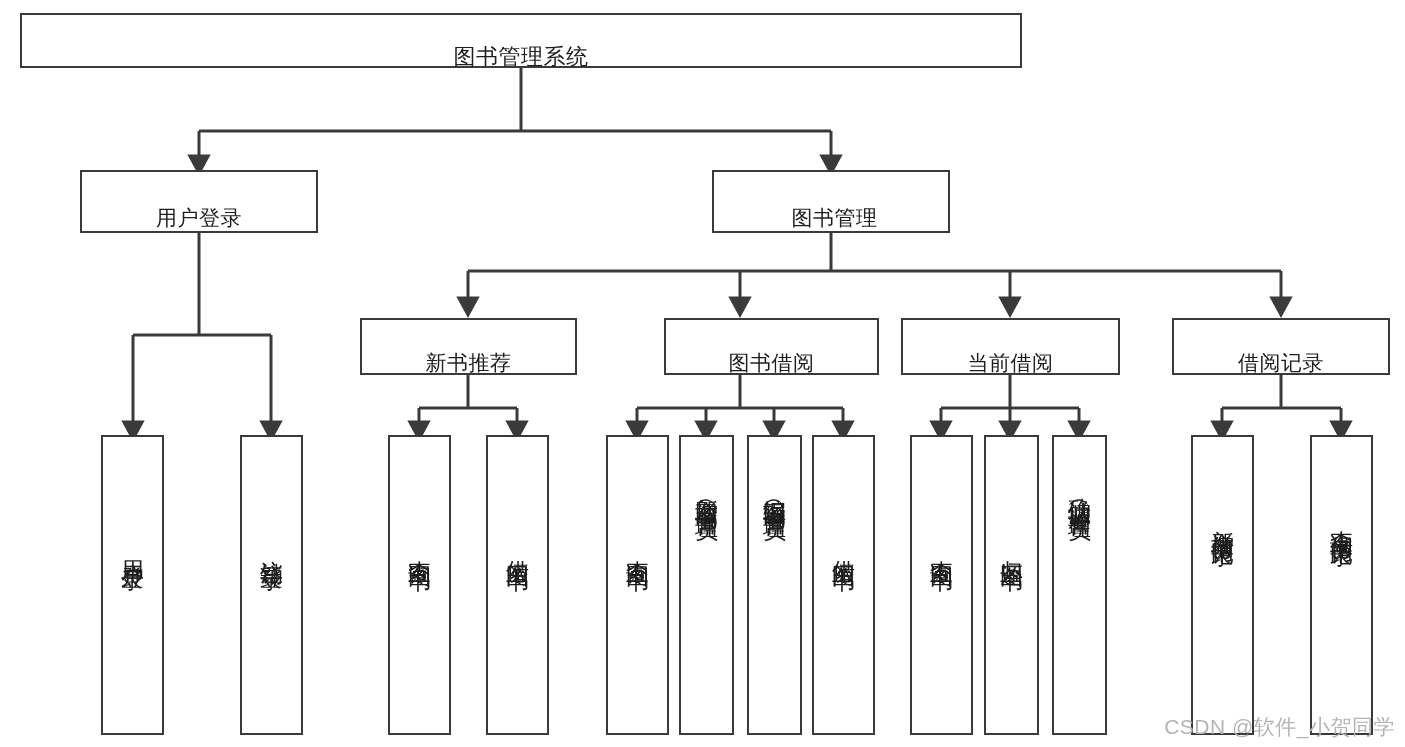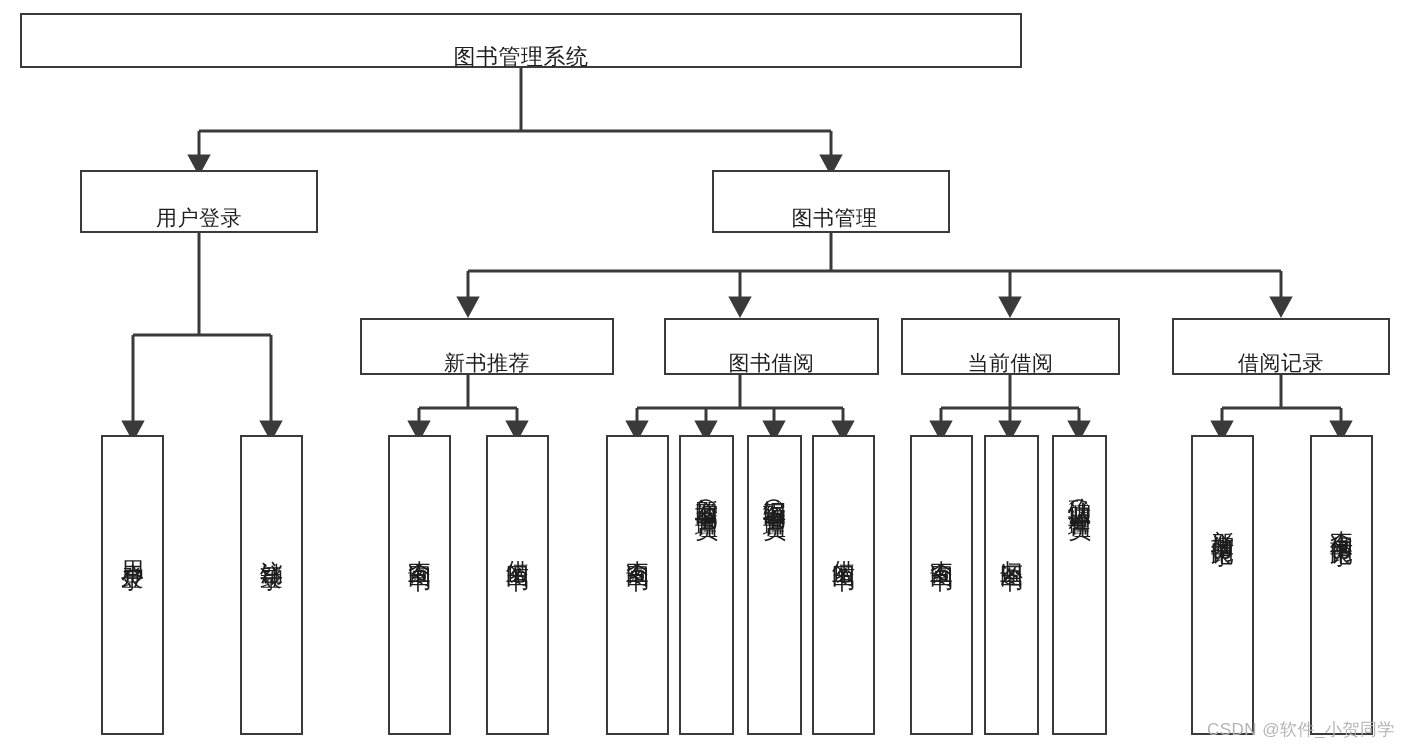--- a/index.html
+++ b/index.html
@@ -60,21 +60,21 @@
     text-orientation: upright;
     font-size: 23px;
     letter-spacing: 3px;
     line-height: 1;
     white-space: nowrap;
   }
   .watermark {
     position: absolute;
     right: 10px;
     bottom: 6px;
-    font-size: 17px;
+    font-size: 21px;
     color: #b4b4b4;
     white-space: nowrap;
     letter-spacing: 0.5px;
   }
 </style>
 </head>
 <body>
 
 <div id="canvas">
 
@@ -132,21 +132,21 @@
     <span class="label">图书管理系统</span>
   </div>
 
   <div class="node horiz" style="left:80px; top:170px; width:238px; height:63px;">
     <span class="label">用户登录</span>
   </div>
   <div class="node horiz" style="left:712px; top:170px; width:238px; height:63px;padding-left:7px;">
     <span class="label">图书管理</span>
   </div>
 
-  <div class="node horiz" style="left:360px; top:318px; width:254px; height:57px;">
+  <div class="node horiz" style="left:360px; top:318px; width:217px; height:57px;">
     <span class="label">新书推荐</span>
   </div>
   <div class="node horiz" style="left:664px; top:318px; width:215px; height:57px;">
     <span class="label">图书借阅</span>
   </div>
   <div class="node horiz" style="left:1172px; top:318px; width:218px; height:57px;">
     <span class="label">借阅记录</span>
   </div>
   <div class="node horiz" style="left:901px; top:318px; width:219px; height:57px;">
     <span class="label">当前借阅</span>

